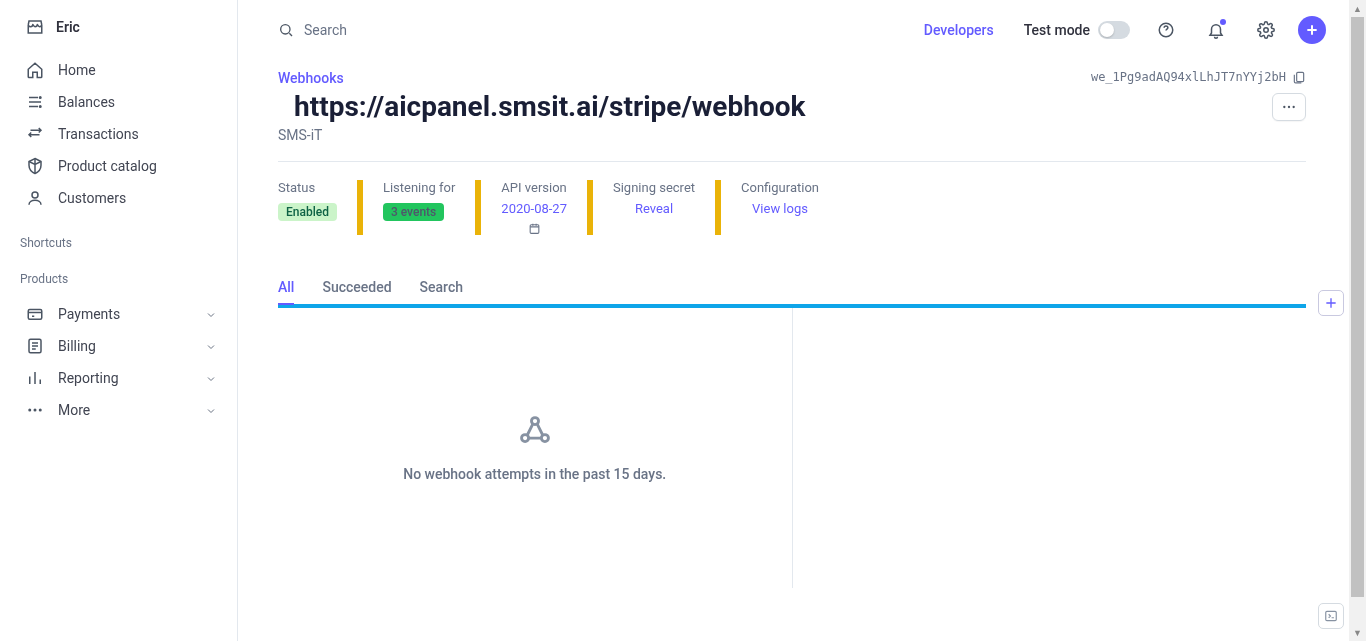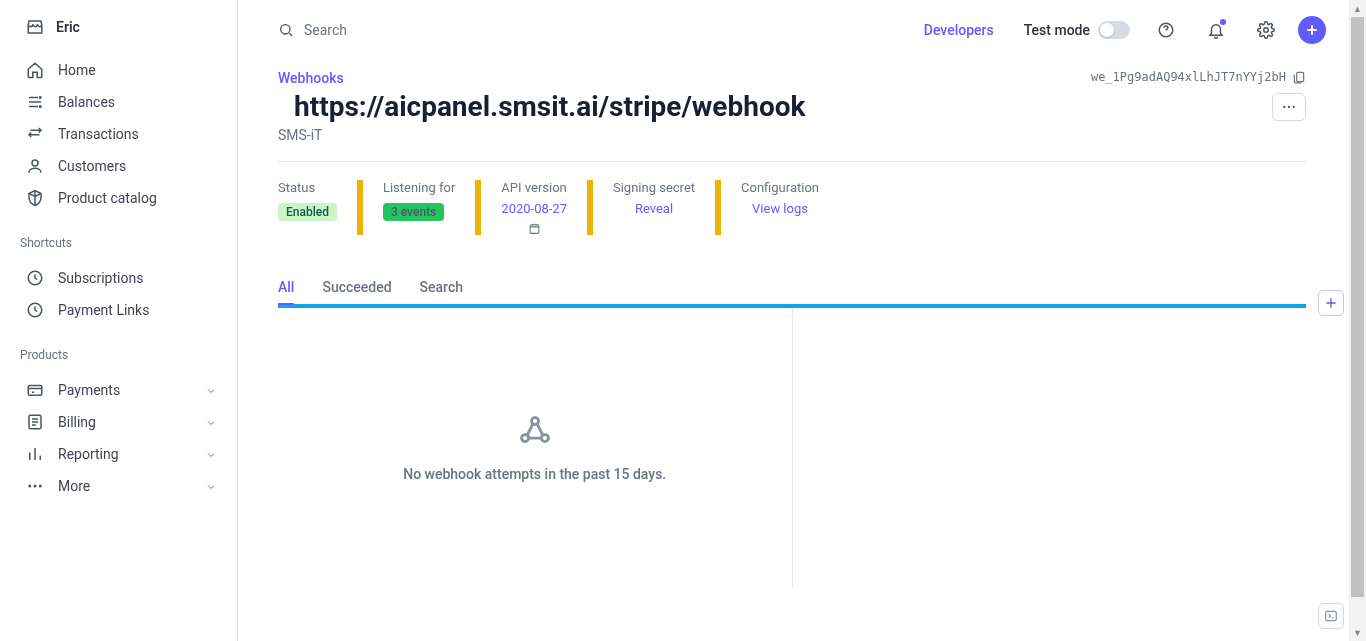--- a/index.html
+++ b/index.html
@@ -121,51 +121,35 @@
         <span class="nav-label">Balances</span>
       </li>
       <li class="nav-item">
         <span class="nav-icon"><svg viewBox="0 0 24 24" fill="none" stroke="currentColor" stroke-width="2">
               <path d="M7 10l-3 3 3 3M4 13h14M17 4l3 3-3 3M20 7H6"></path>
             </svg></span>
         <span class="nav-label">Transactions</span>
       </li>
       <li class="nav-item">
         <span class="nav-icon"><svg viewBox="0 0 24 24" fill="none" stroke="currentColor" stroke-width="2">
+              <path d="M12 2l8 4v5c0 5-3.5 9-8 11-4.5-2-8-6-8-11V6l8-4z"></path>
+              <path d="M12 2v20M4 6l8 4 8-4"></path>
+            </svg></span>
+        <span class="nav-label">Product catalog</span>
+      </li>
+      <li class="nav-item">
+        <span class="nav-icon"><svg viewBox="0 0 24 24" fill="none" stroke="currentColor" stroke-width="2">
               <circle cx="12" cy="8" r="4"></circle>
               <path d="M4 21c0-4 4-6 8-6s8 2 8 6"></path>
             </svg></span>
         <span class="nav-label">Customers</span>
       </li>
-      <li class="nav-item">
-        <span class="nav-icon"><svg viewBox="0 0 24 24" fill="none" stroke="currentColor" stroke-width="2">
-              <path d="M12 2l8 4v5c0 5-3.5 9-8 11-4.5-2-8-6-8-11V6l8-4z"></path>
-              <path d="M12 2v20M4 6l8 4 8-4"></path>
-            </svg></span>
-        <span class="nav-label">Product catalog</span>
-      </li>
     </ul>
 
     <div class="section-label">Shortcuts</div>
-    <ul class="nav-list">
-      <li class="nav-item">
-        <span class="nav-icon"><svg viewBox="0 0 24 24" fill="none" stroke="currentColor" stroke-width="2">
-              <circle cx="12" cy="12" r="9"></circle>
-              <path d="M12 7v5l3 2"></path>
-            </svg></span>
-        <span class="nav-label">Subscriptions</span>
-      </li>
-      <li class="nav-item">
-        <span class="nav-icon"><svg viewBox="0 0 24 24" fill="none" stroke="currentColor" stroke-width="2">
-              <circle cx="12" cy="12" r="9"></circle>
-              <path d="M12 7v5l3 2"></path>
-            </svg></span>
-        <span class="nav-label">Payment Links</span>
-      </li>
-    </ul>
 
     <div class="section-label">Products</div>
     <ul class="nav-list">
       <li class="nav-item">
         <span class="nav-icon"><svg viewBox="0 0 24 24" fill="none" stroke="currentColor" stroke-width="2">
               <rect x="3" y="6" width="18" height="13" rx="2"></rect>
               <path d="M3 10h18M8 15h3"></path>
             </svg></span>
         <span class="nav-label">Payments</span>
         <span class="chevron"><svg viewBox="0 0 24 24" fill="none" stroke="currentColor" stroke-width="2">

